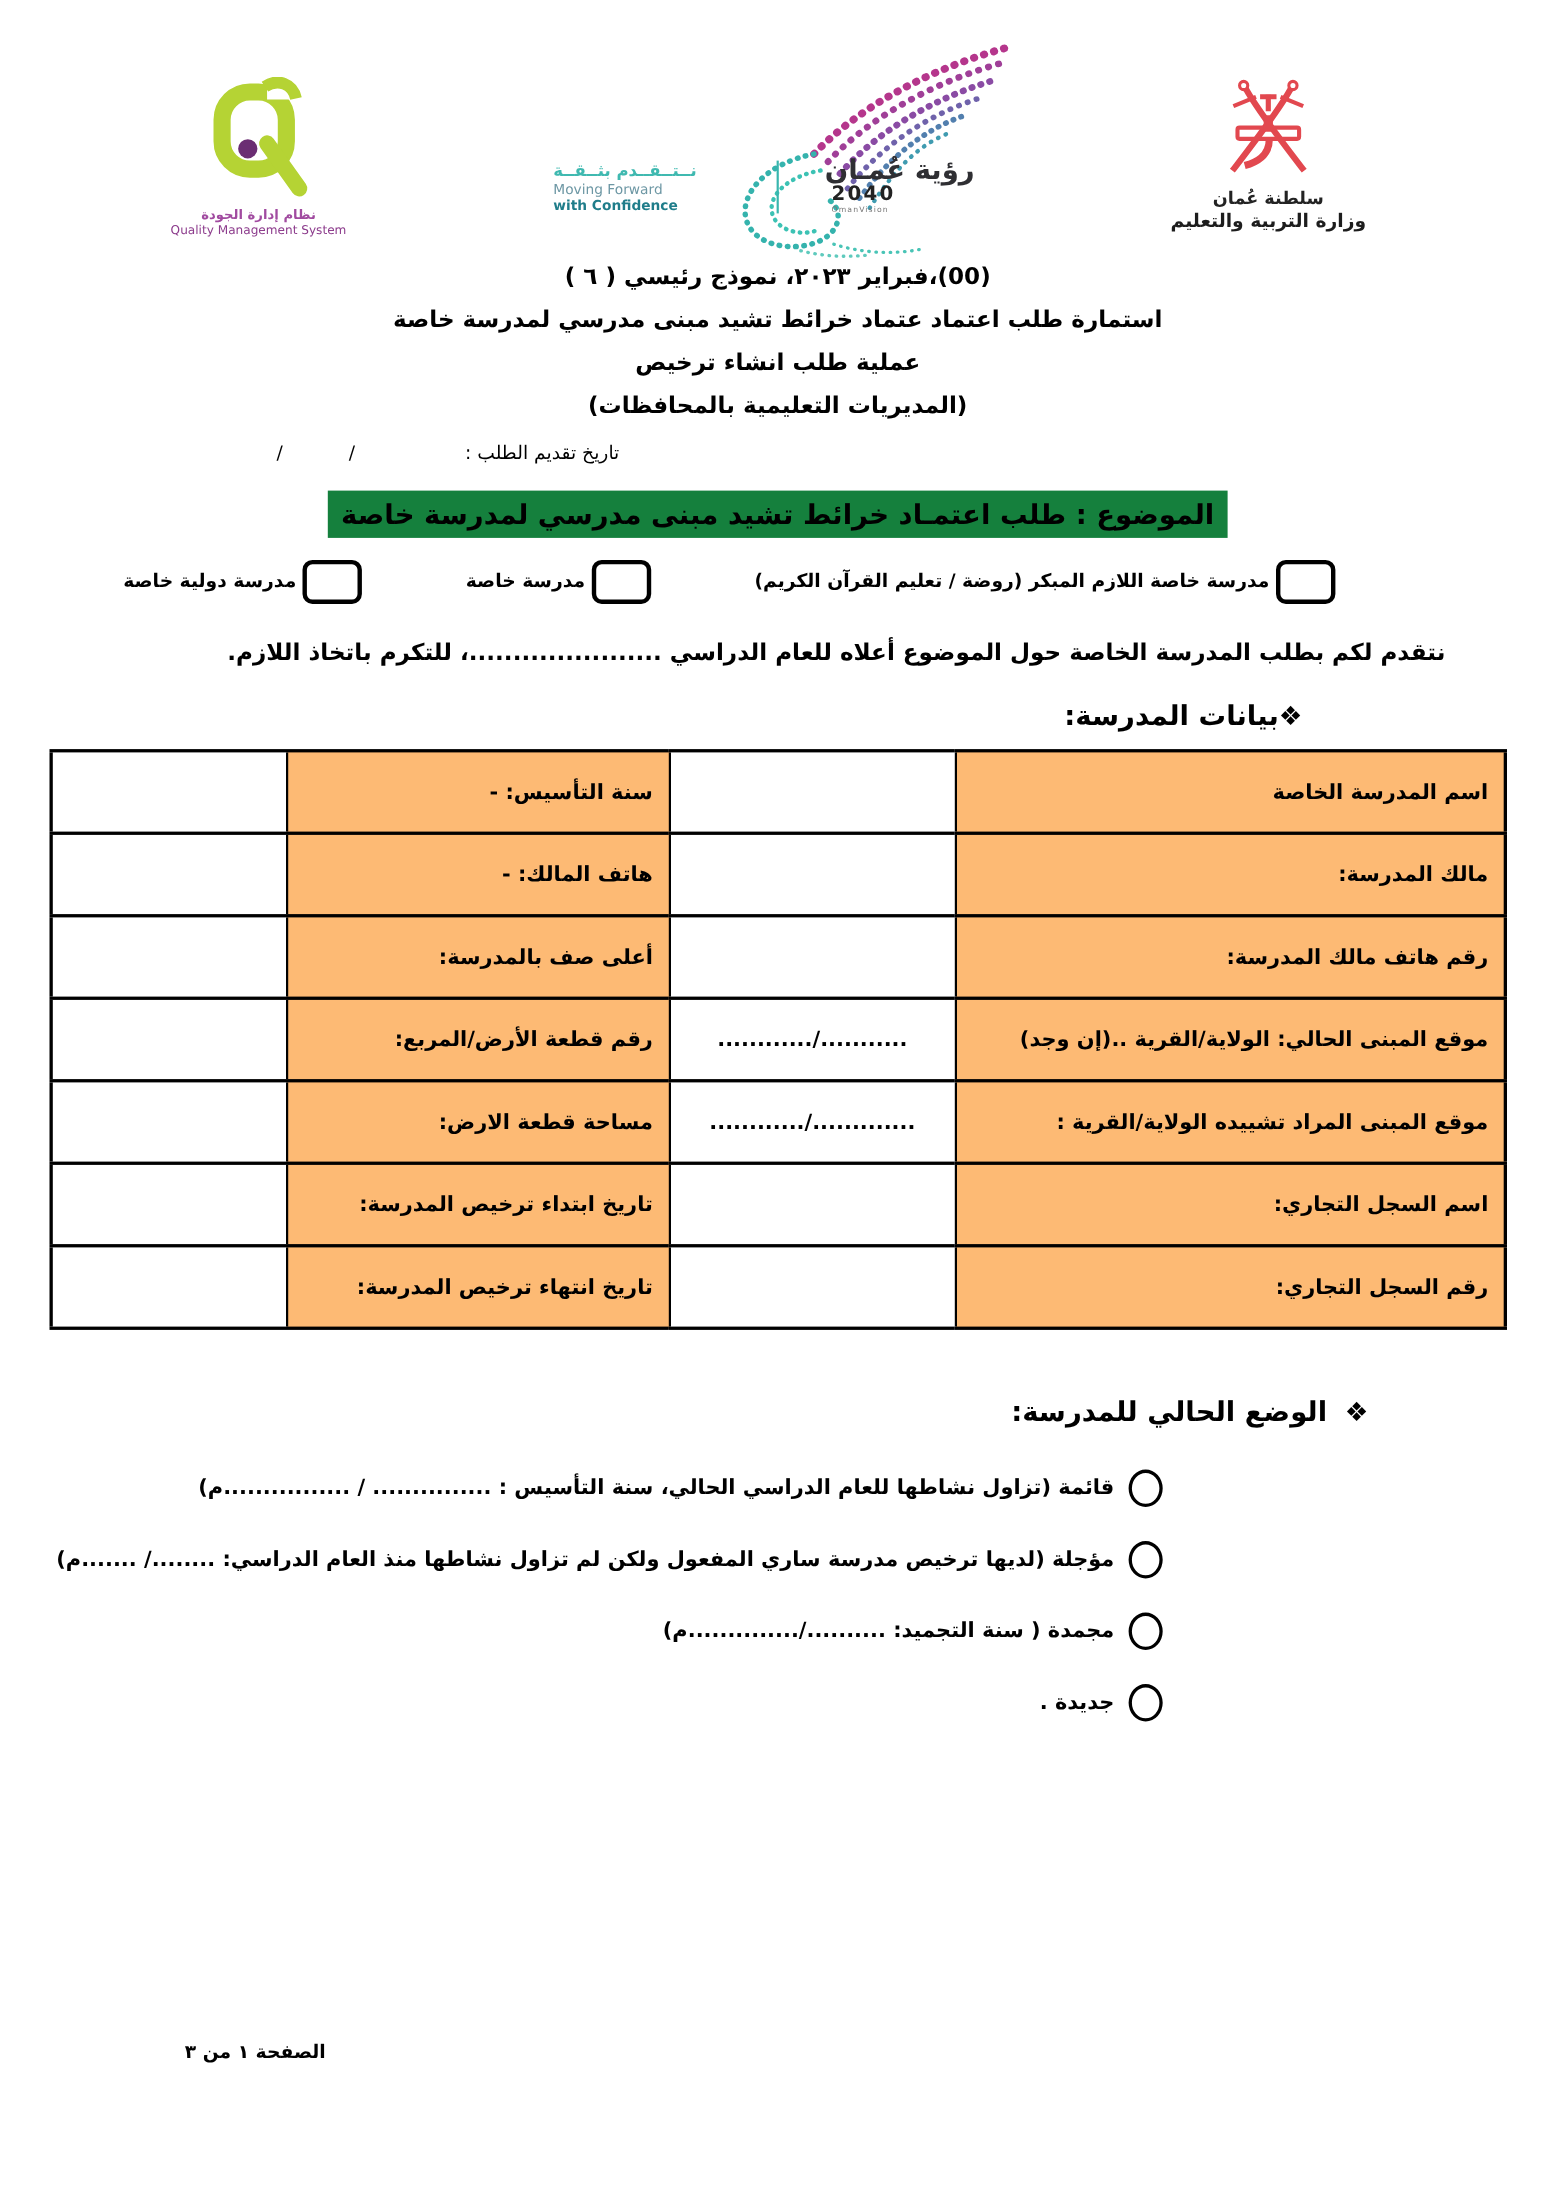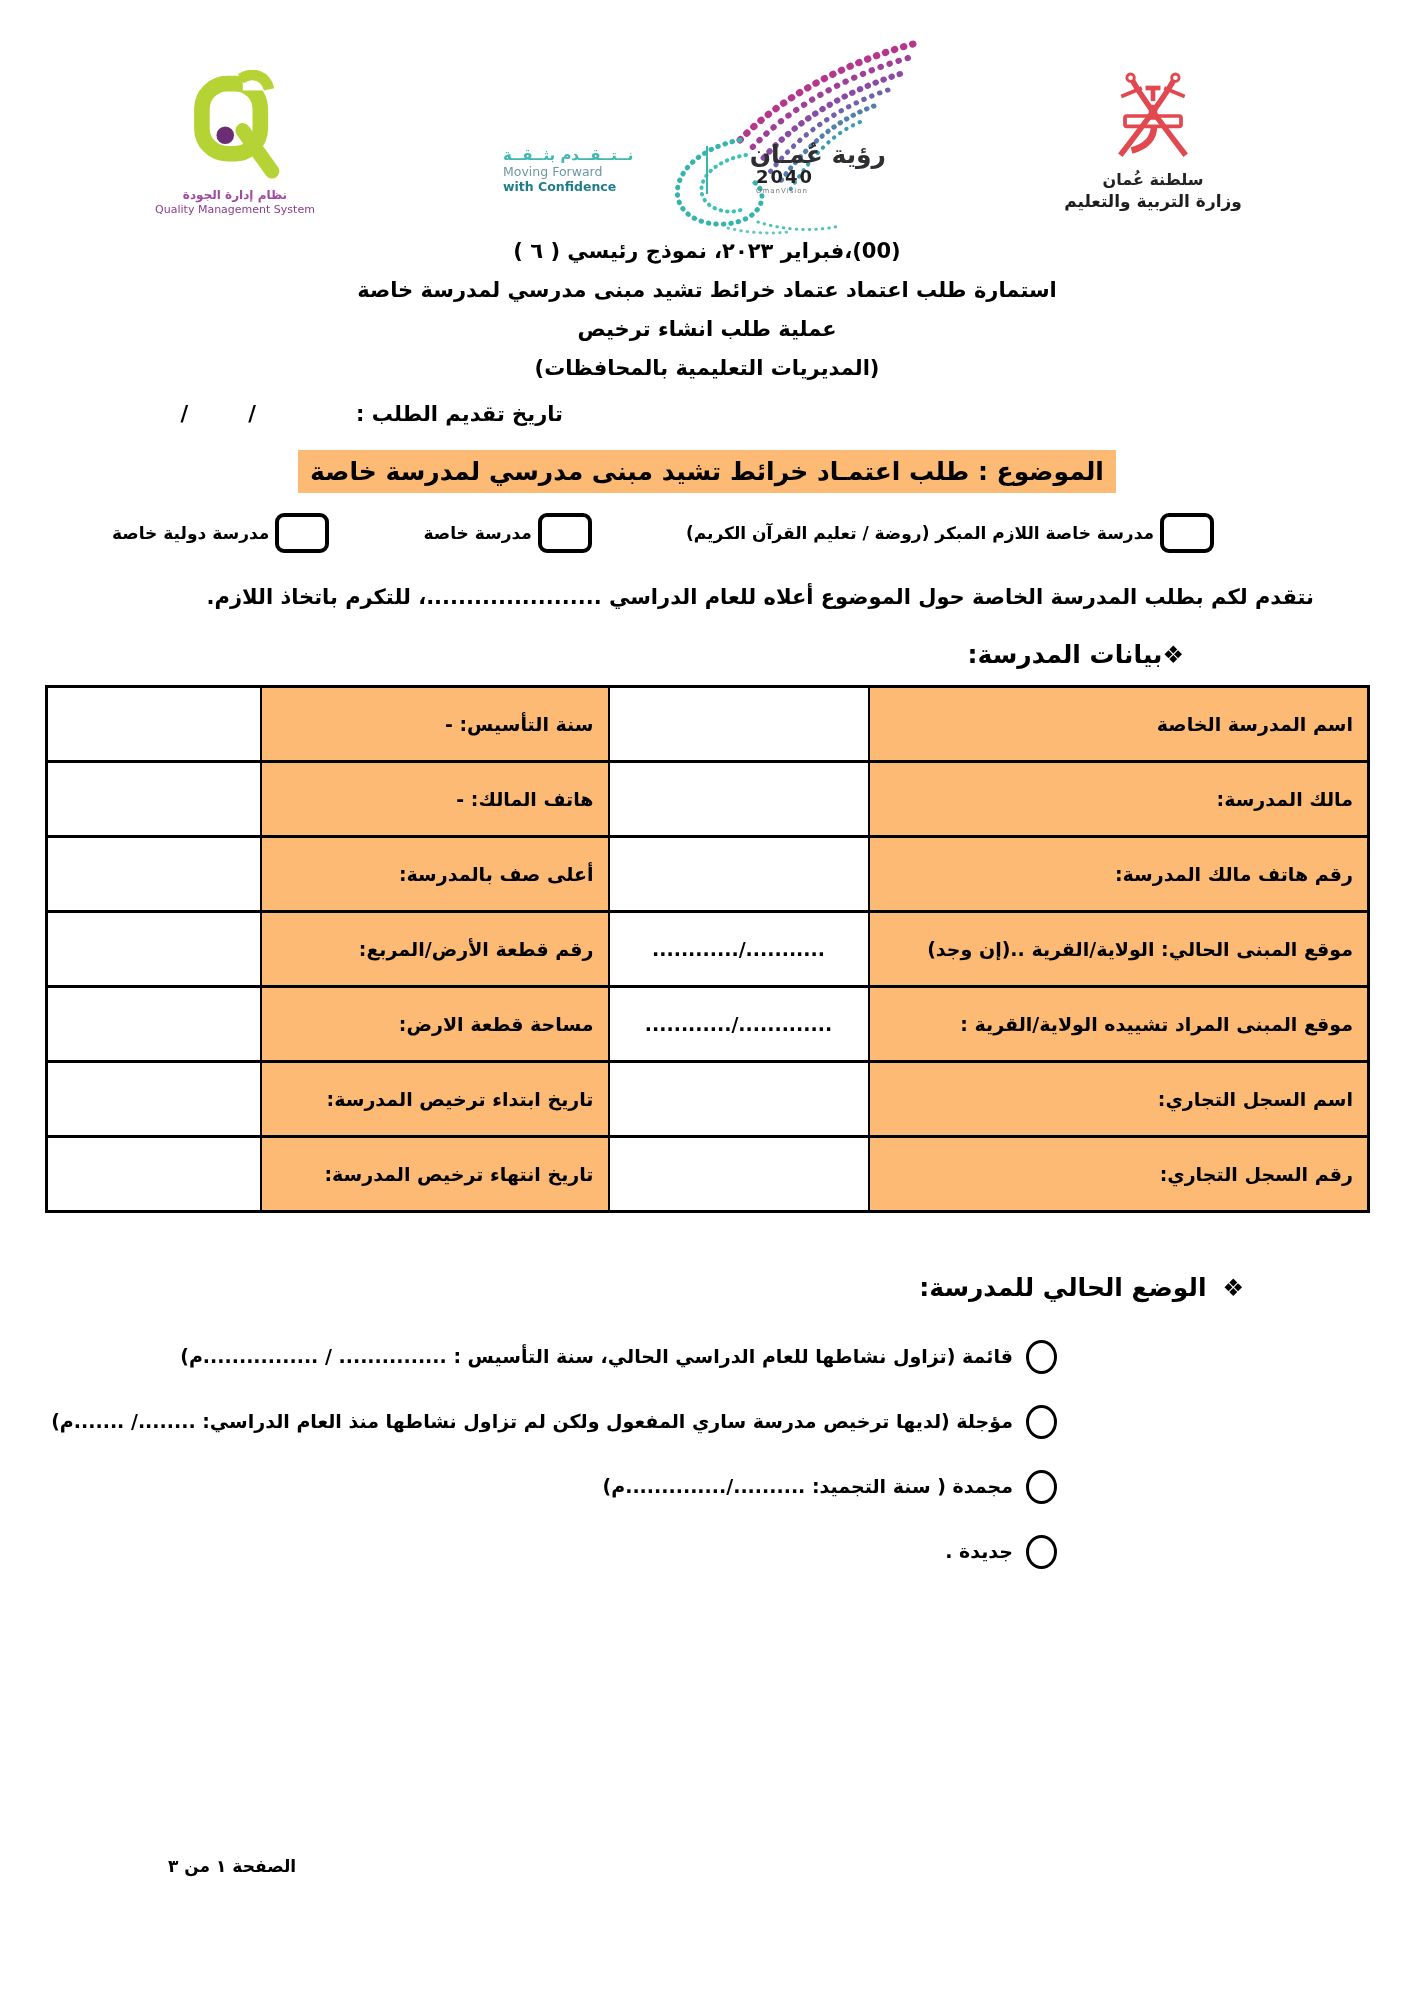--- a/index.html
+++ b/index.html
@@ -21,25 +21,25 @@
   .v-word{position:absolute;left:288px;top:100px;text-align:left;direction:rtl;width:130px;}
   .v-word .wa{font-size:25px;font-weight:bold;color:#2f2f33;white-space:nowrap;}
   .v-word .wy{font-size:18px;font-weight:bold;color:#222;letter-spacing:2px;direction:ltr;margin-top:-3px;}
   .v-word .we{font-size:7px;color:#777;direction:ltr;letter-spacing:1px;}
   .logo-ministry{position:absolute;top:68px;left:1048px;width:210px;text-align:center;}
   .logo-ministry .m-country{font-size:16px;font-weight:bold;color:#232323;margin-top:2px;}
   .logo-ministry .m-name{font-size:17px;font-weight:bold;color:#1d1d1d;margin-top:2px;}
   
   .content{position:absolute;top:232px;left:0;width:1414px;}
   .hdr{ text-align:center;font-weight:bold;font-size:21px;line-height:39px;}
-  .date-line{margin:14px 851px 12px 0;font-size:21px;font-weight:bold;white-space:nowrap;}
+  .date-line{margin:14px 851px 12px 0;font-size:17px;font-weight:normal;white-space:nowrap;}
   .date-line .slot{display:inline-block;}
   .slot1{width:100px;} .slot2{width:60px;}
   .subject-wrap{text-align:center;margin-top:24px;font-size:25px;font-weight:bold;}
-  .subject-hl{background:#fdba74;padding:7px 12px;display:inline-block;}
+  .subject-hl{background:#15803d;padding:7px 12px;display:inline-block;}
   .types{display:flex;justify-content:space-between;align-items:center;
          margin:20px 200px 0 112px;font-size:17px;font-weight:bold;}
   .type-item{display:flex;align-items:center;gap:6px;white-space:nowrap;}
   .cbx{width:46px;height:32px;border:4px solid #000;border-radius:9px;background:#fff;flex:0 0 auto;}
   .intro{margin:26px 100px 0 100px;font-size:21px;font-weight:bold;line-height:37px;
          text-align:justify;}
   .sec{font-size:25px;font-weight:bold;}
   .sec1{margin:24px 230px 0 0;}
   .sec2{margin:60px 170px 0 0;}
   .diamond{font-size:24px;}

